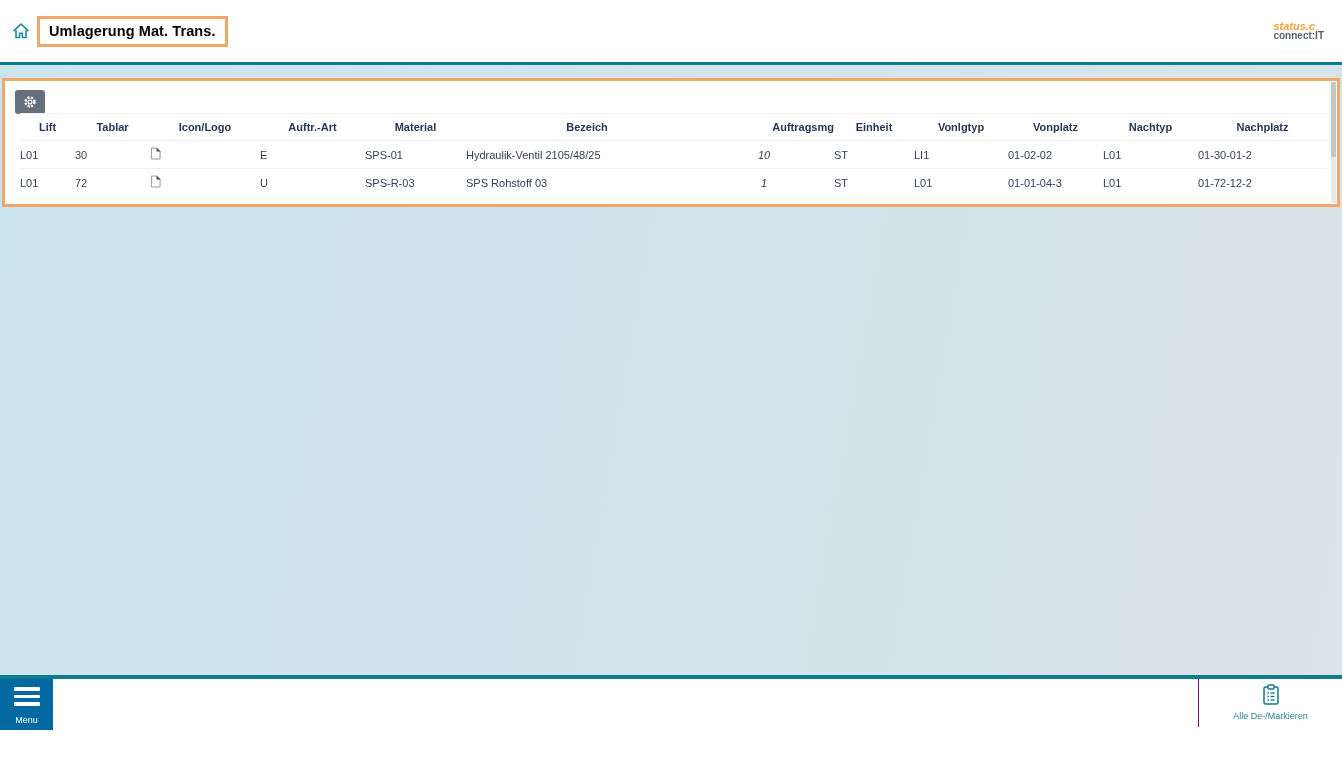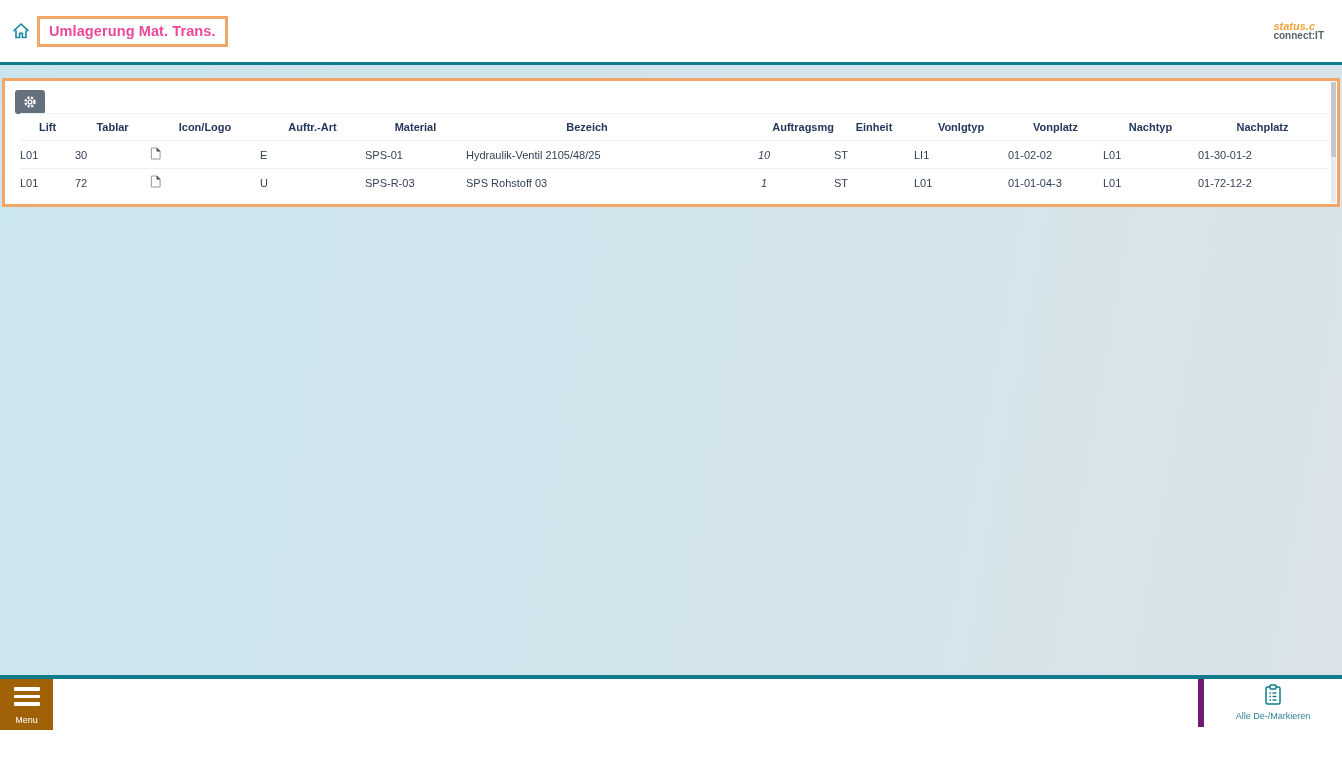--- a/index.html
+++ b/index.html
@@ -4,21 +4,21 @@
 <style>
   * { margin:0; padding:0; box-sizing:border-box; }
   html,body { width:1342px; height:757px; }
   body { font-family:"Liberation Sans", sans-serif; background:#fff; }
   .app { position:relative; width:1342px; height:757px; overflow:hidden; background:#fff; }
 
   
   .topbar { height:62px; display:flex; align-items:center; padding:0 14px 0 10px; background:#fff; }
   .home-btn { display:flex; align-items:center; justify-content:center; width:22px; height:22px; cursor:pointer; }
   .title-box { margin-left:5px; border:3px solid #F2A668; padding:3px 9px 4px 9px; }
-  .page-title { font-size:14.5px; font-weight:bold; color:#ec4899; letter-spacing:.1px; }
+  .page-title { font-size:14.5px; font-weight:bold; color:#000000; letter-spacing:.1px; }
   .logo { margin-left:auto; text-align:left; line-height:10px; padding-right:4px; }
   .logo .l1 { color:#F0A13C; font-weight:bold; font-size:11px;font-style:italic; }
   .logo .l2 { color:#5A6268; font-weight:bold; font-size:10px; }
 
   .teal-line { height:3px; background:#0F7B8C; }
 
   
   .content { position:relative; height:610px; background:linear-gradient(100deg,#cbe5ef 0%,#d3e4ec 55%,#d9e3e8 100%); }
 
   .table-panel { position:absolute; left:2px; right:2px; top:13px; height:129px;
@@ -33,28 +33,28 @@
   tbody td { font-size:11px; color:#333F55; height:28px; vertical-align:middle; }
   tbody tr:first-child td { border-bottom:1px solid #eef0f2; }
   th.num { text-align:right; }
   td.num { text-align:center; padding-right:14px;font-style:italic; }
 
   .vscroll { position:absolute; right:1px; top:1px; bottom:1px; width:5px; background:#e7e9ec; }
   .vscroll .thumb { position:absolute; top:0; left:0; right:0; height:62%; background:#c4c8cd; }
 
   
   .footer { position:relative; height:78px; background:#fff; border-top:4px solid #0F7B8C; }
-  .menu-btn { position:absolute; left:0; top:0; width:53px; height:51px; border:none; background:#a16207;
+  .menu-btn { position:absolute; left:0; top:0; width:53px; height:51px; border:none; background:#0369a1;
               color:#fff; cursor:pointer; display:flex; flex-direction:column; align-items:center; }
   .burger { margin-top:8px; display:flex; flex-direction:column; gap:4px; }
   .burger i { display:block; width:26px; height:3.5px; background:#fff; border-radius:1px; }
   .menu-label { margin-top:auto; margin-bottom:5px; font-size:9px; }
 
   .footer-actions { position:absolute; right:0; top:0; height:48px; display:flex; }
-  .action-btn { border:none; background:transparent; border-left:6px solid #701a75; width:138px; height:48px;
+  .action-btn { border:none; background:transparent; border-left:1px solid #701a75; width:138px; height:48px;
                 display:flex; flex-direction:column; align-items:center; justify-content:flex-start; cursor:pointer; padding-top:4px; }
   .action-btn:last-child { width:144px; }
   .action-label { margin-top:4px; font-size:9px; color:#2E8198; }
 </style>
 </head>
 <body>
 
 <div class="app">
 
   <header class="topbar">

